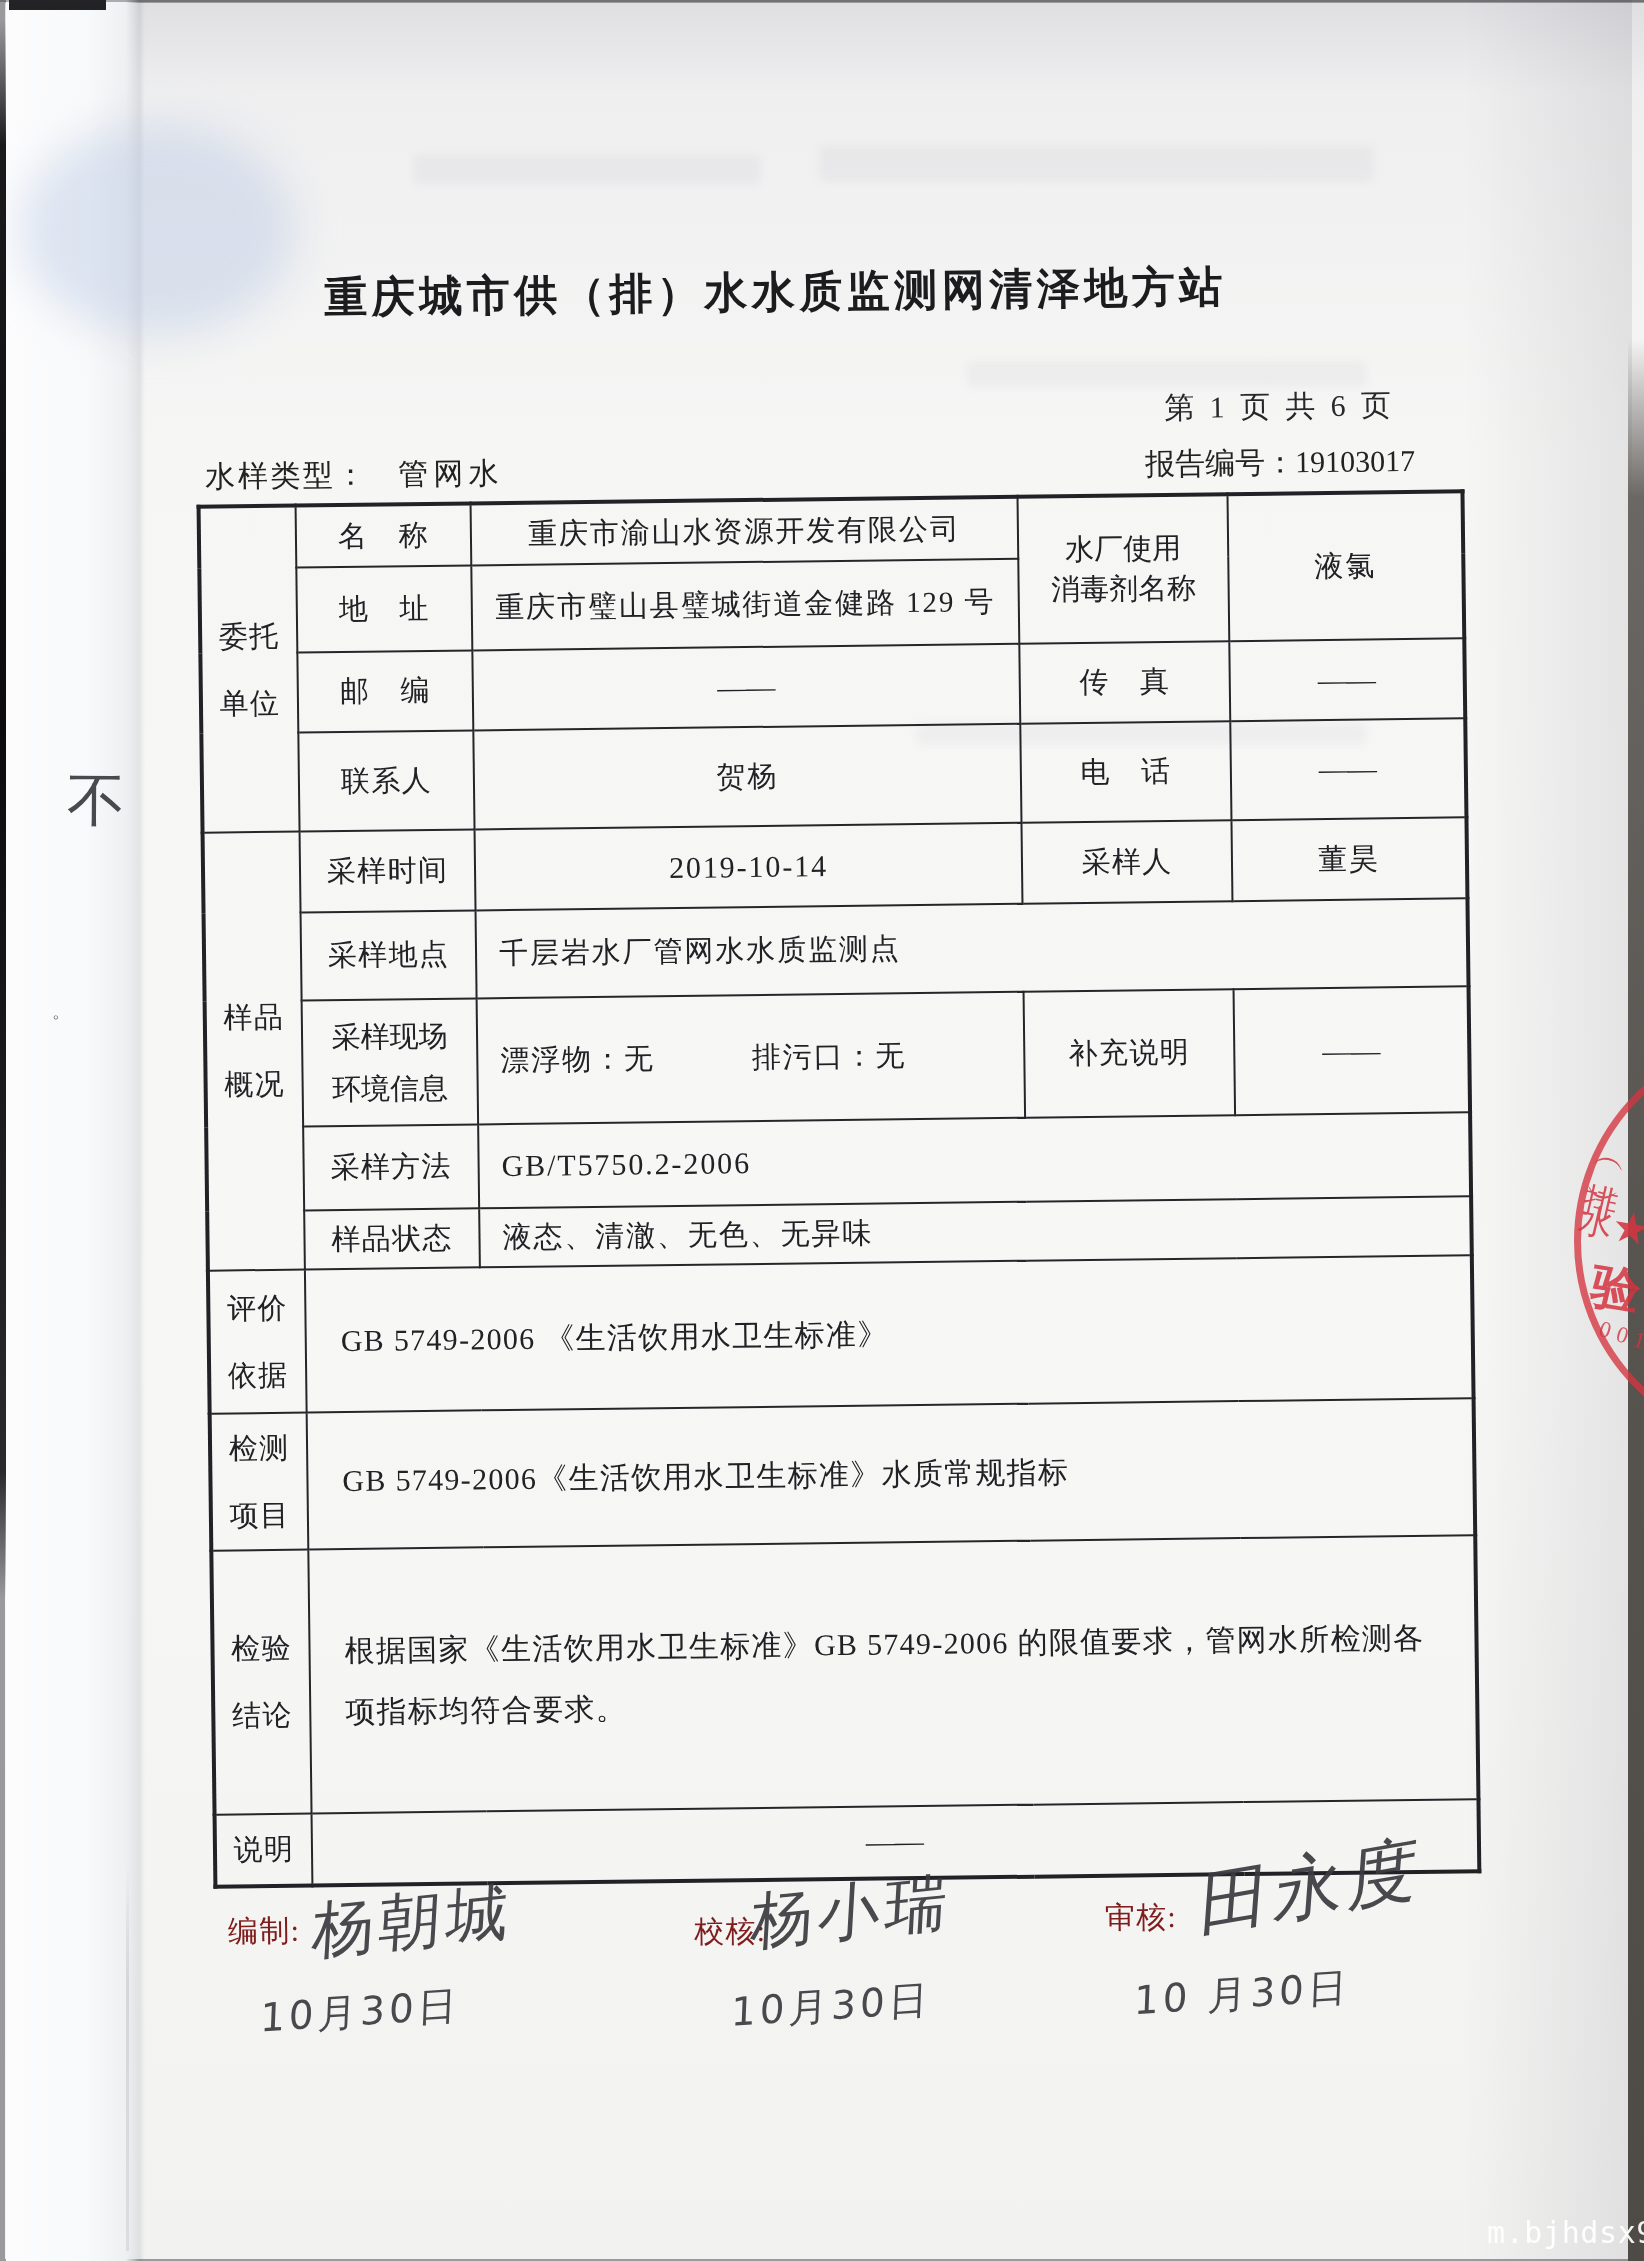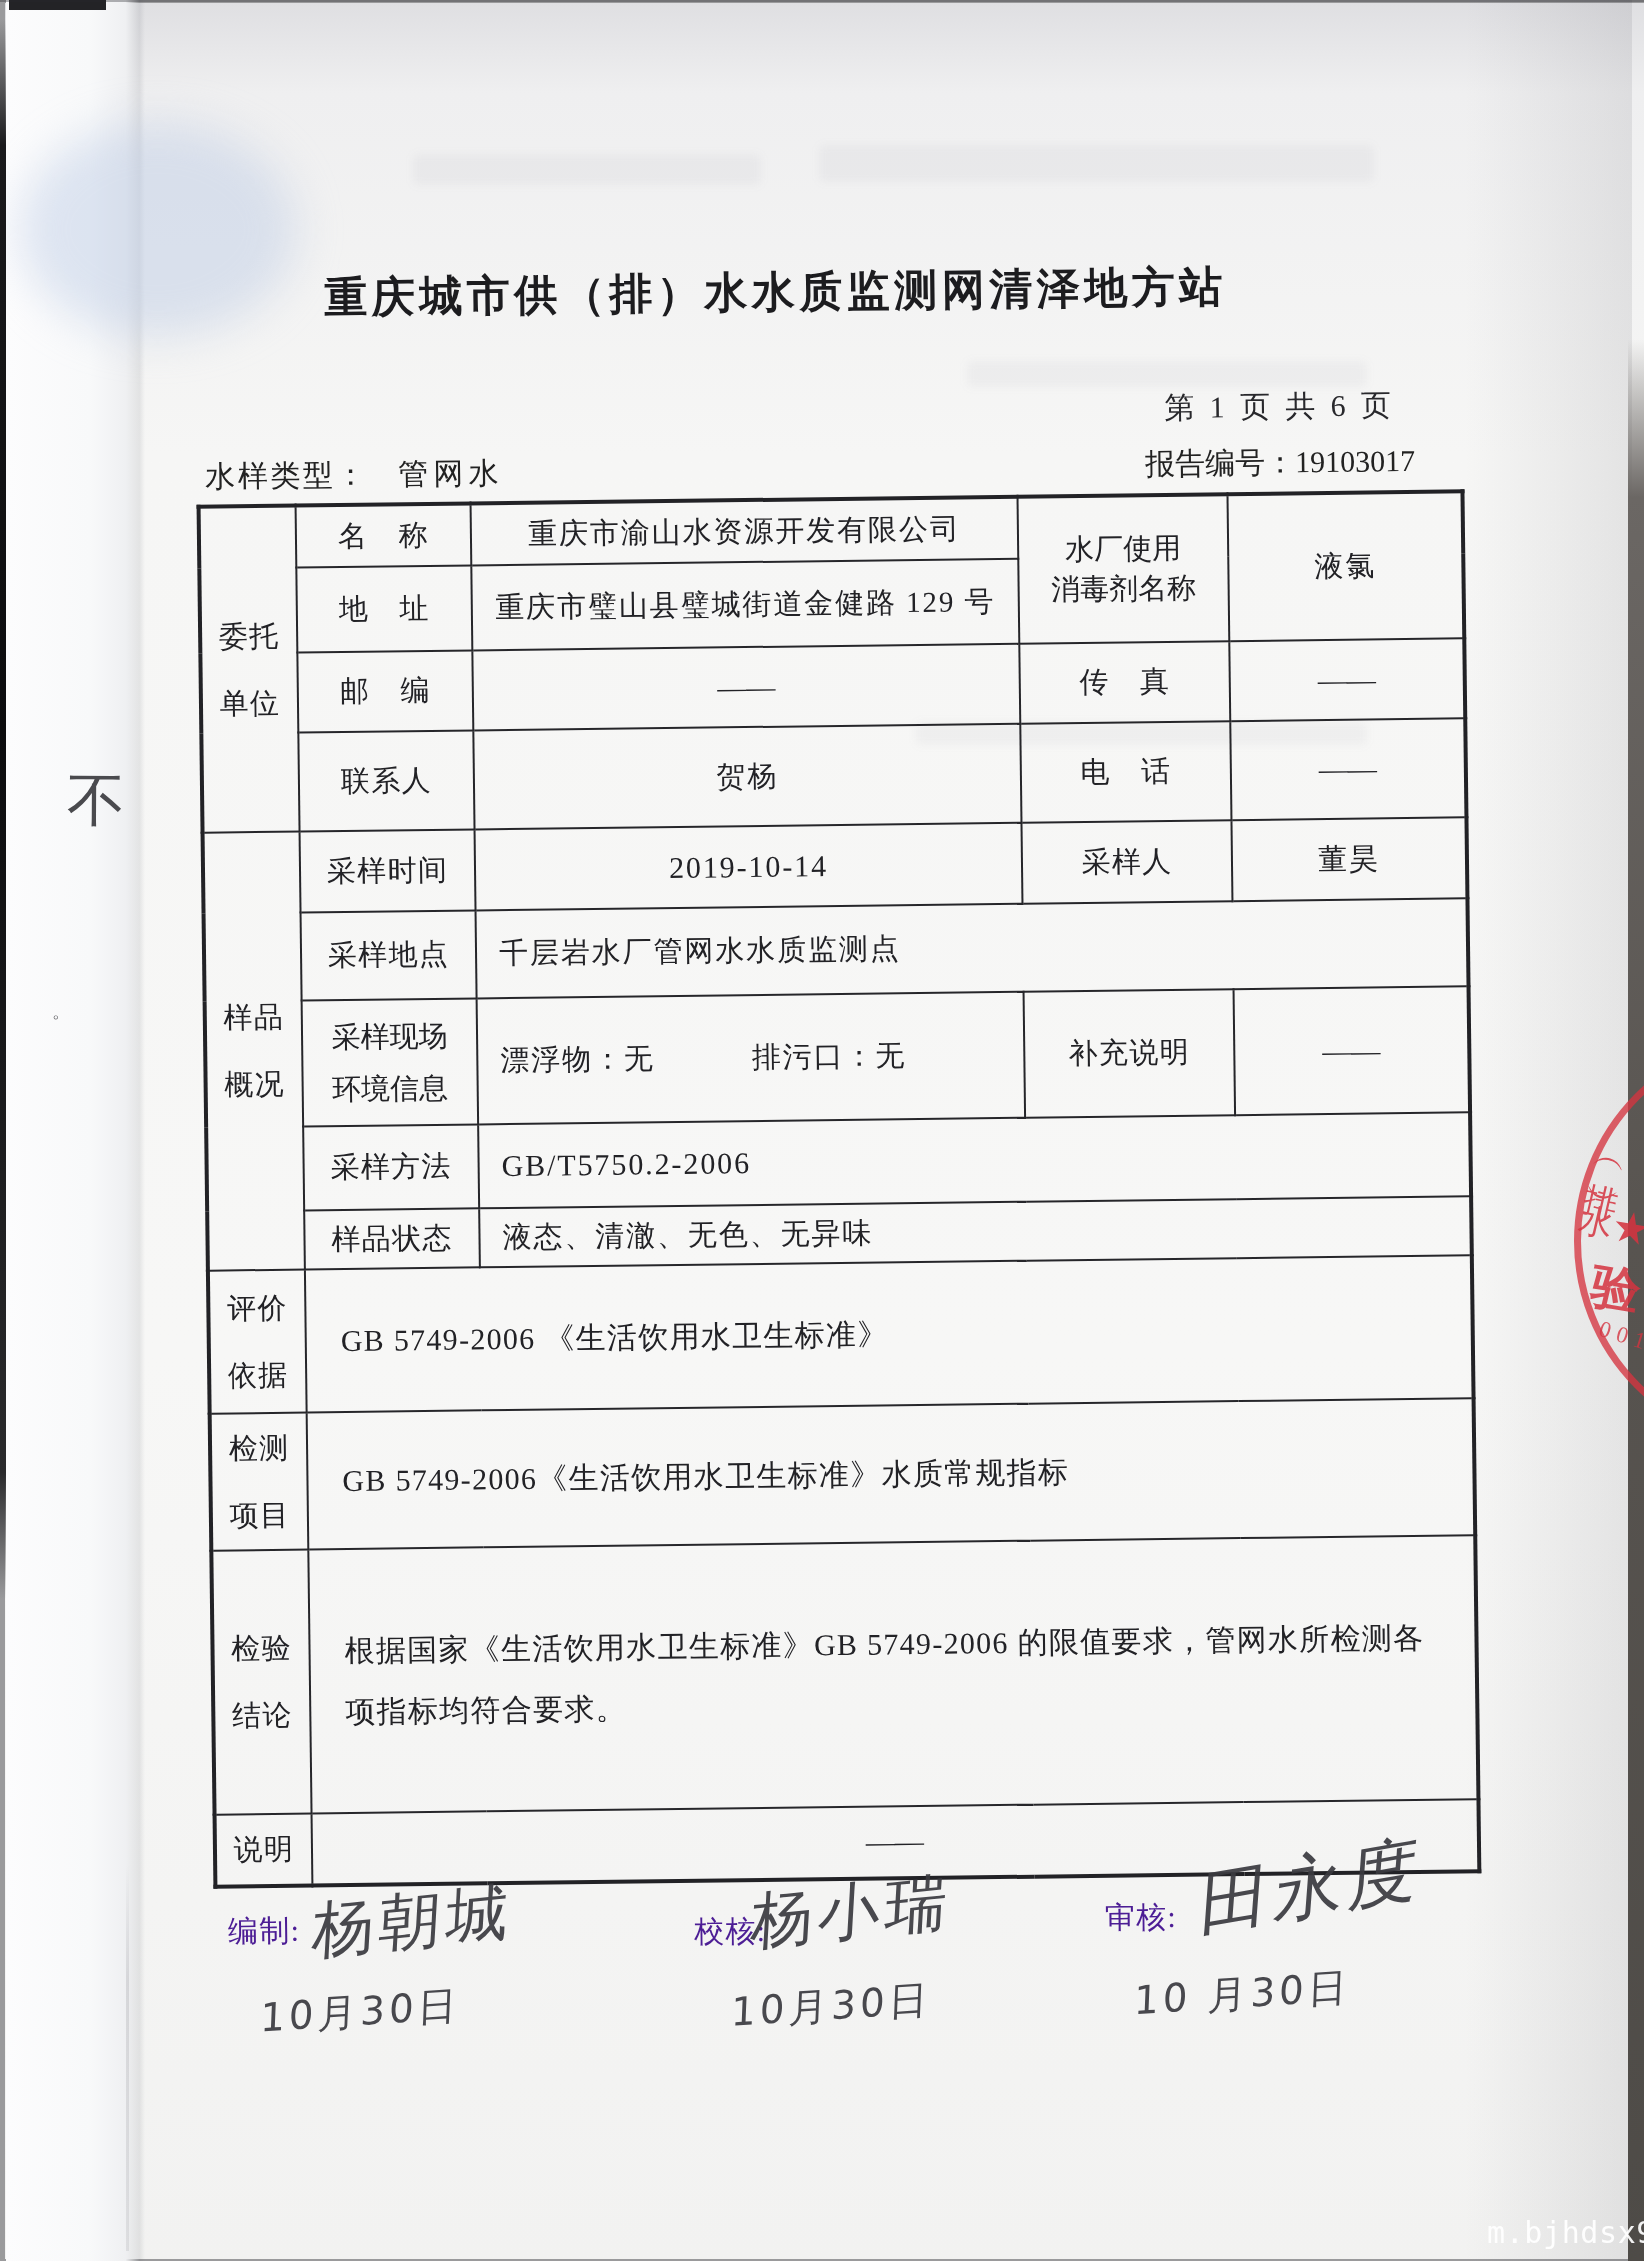--- a/index.html
+++ b/index.html
@@ -74,21 +74,21 @@
   .lbl{text-align:center;letter-spacing:1.3px;}
   .lbl2{text-align:center;line-height:1.8;}
   .vc{text-align:center;letter-spacing:1.9px;}
   .vl{text-align:left;padding-left:22px !important;letter-spacing:1.9px;}
   .vnum{font-size:30px;}
   .disinfect{display:flex;flex-direction:column;justify-content:space-around;height:100%;text-align:center;}
   .envrow .gap{display:inline-block;width:97px;}
   .bigcell{padding:0 34px !important;line-height:2.05;letter-spacing:1.3px;font-size:30px;text-align:left;}
   .dash{letter-spacing:0;}
   
-  .foot-label{position:absolute;font-size:30px;letter-spacing:1.3px;color:#4c1d95;}
+  .foot-label{position:absolute;font-size:30px;letter-spacing:1.3px;color:#7f1d1d;}
   .hand{
     font-family:"DejaVu Sans","Liberation Sans",sans-serif;
     color:#3a3a40;opacity:.92;
   }
   .sig{position:absolute;font-size:62px;transform:rotate(-5deg) skewX(-9deg);letter-spacing:5.2px;}
   .sig-approve{font-size:70px;transform:rotate(-9deg) skewX(-14deg);}
   .date{position:absolute;font-size:39px;transform:rotate(-3deg) skewX(-6deg);letter-spacing:3.9px;}
   
   .margin-note{
     position:absolute;left:72px;top:753px;font-size:58px;color:#3c3c40;

